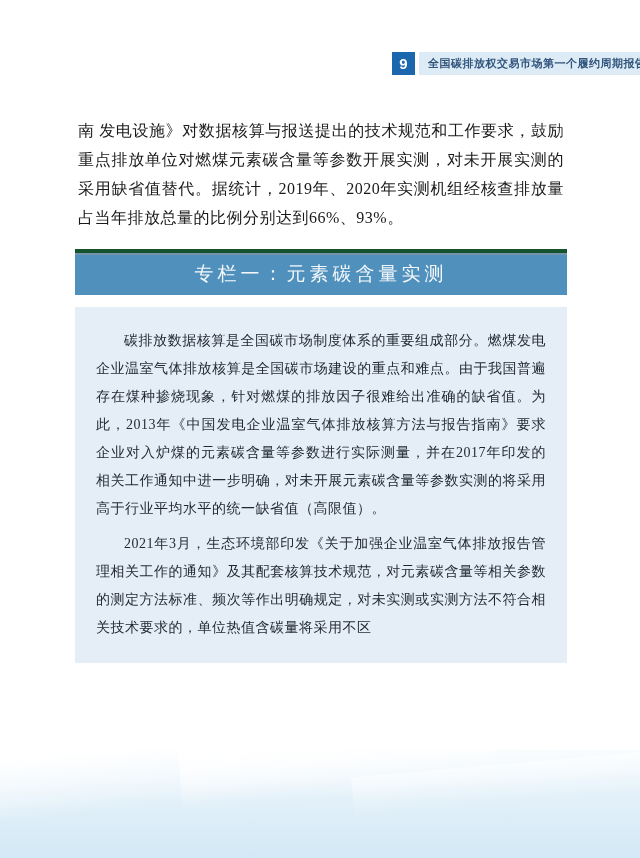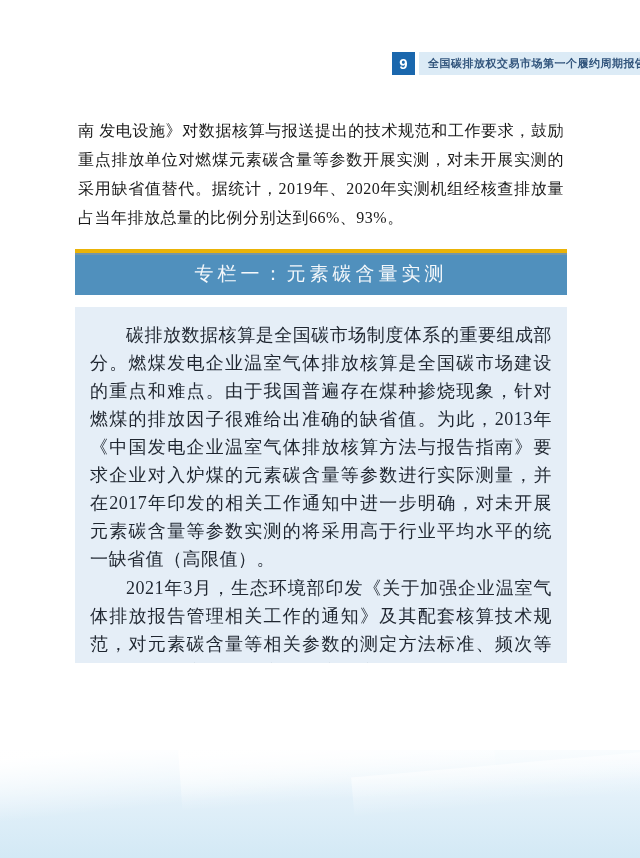--- a/index.html
+++ b/index.html
@@ -67,21 +67,21 @@
   }
 
   
   .panel-header {
     position: absolute;
     left: 75px;
     top: 249px;
     width: 492px;
     height: 46px;
     box-sizing: border-box;
-    border-top: 4px solid #eab308;      
+    border-top: 4px solid #14532d;      
     background: #5090bd;
     box-shadow: inset 0 2px 0 #7495a9;  
     display: flex;
     align-items: center;
     justify-content: center;
   }
   .panel-title {
     color: #f4f8fb;
     font-size: 19px;
     letter-spacing: 4px;
@@ -92,22 +92,22 @@
     left: 75px;
     top: 307px;
     width: 492px;
     height: 356px;
     box-sizing: border-box;
     background: #e5eef7;
     padding: 13px 14px 10px 14px;
     overflow: hidden;
   }
   .panel-para {
-    margin: 1px;
-    font-size: 18px;
+    margin: 7px;
+    font-size: 14px;
     line-height: 28px;
     text-align: justify;
     text-indent: 2em;
     color: #1f2630;
     letter-spacing: 0.5px;
   }
 
   
   .waves {
     position: absolute;

